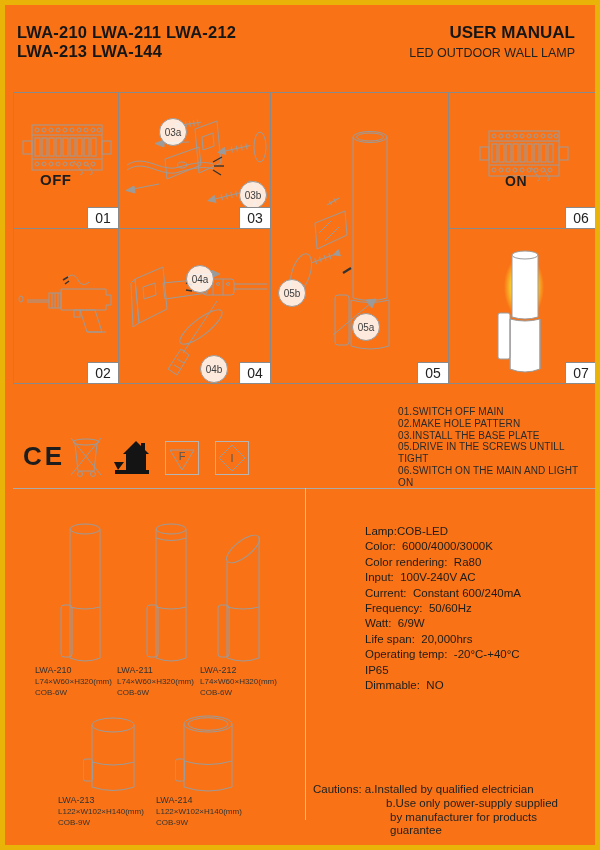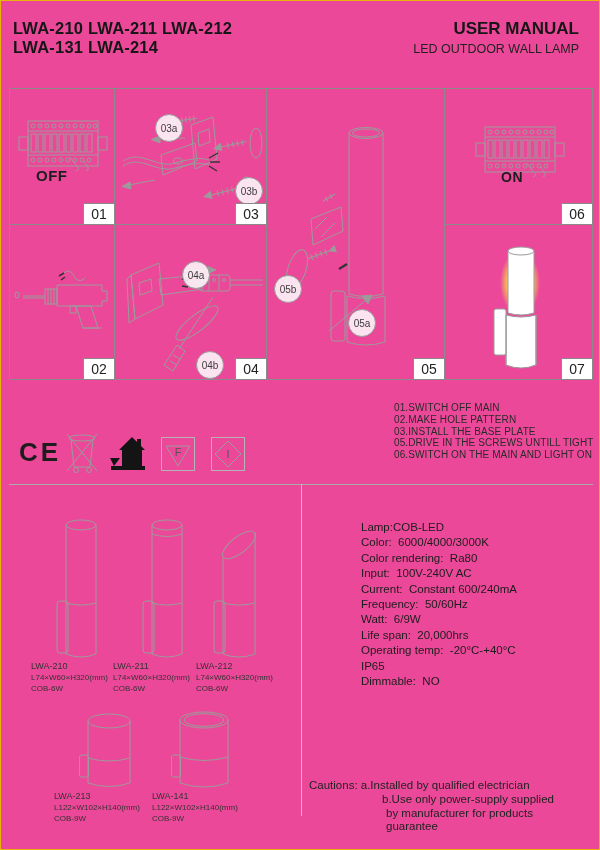--- a/index.html
+++ b/index.html
@@ -1,19 +1,19 @@
 <!DOCTYPE html>
 <html><head>
 <meta charset="utf-8">
 <style>
   html,body { margin:0; padding:0; background:#fff; }
   #page {
-    position:relative; width:600px; height:850px; background:#ec4899;
+    position:relative; width:600px; height:850px; background:#f97316;
     font-family:"Liberation Sans","DejaVu Sans",sans-serif; color:#1e1e1e;
-    border:1px solid #eab308; box-sizing:border-box; overflow:hidden;
+    border:5px solid #eab308; box-sizing:border-box; overflow:hidden;
   }
   .abs { position:absolute; }
 
   
   #models { left:12px; top:18px; font-size:16.5px; font-weight:bold; line-height:19px; color:#161616; letter-spacing:0.2px; }
   #title-block { right:20px; top:18px; text-align:right; }
   #title-block .title { font-size:17px; font-weight:bold; color:#161616; }
   #title-block .subtitle { font-size:12.5px; color:#222; margin-top:3px; }
 
   
@@ -66,21 +66,21 @@
   #cautions .c2 { margin-left:73px; }
   #cautions .c3 { margin-left:53px;padding-left:24px; }
 </style>
 </head>
 <body>
 
 <div id="page">
 
   <div class="abs" id="models">
     <div>LWA-210 LWA-211 LWA-212</div>
-    <div>LWA-131 LWA-214</div>
+    <div>LWA-213 LWA-144</div>
   </div>
   <div class="abs" id="title-block">
     <div class="title">USER MANUAL</div>
     <div class="subtitle">LED OUTDOOR WALL LAMP</div>
   </div>
 
   <div class="abs" id="steps-grid">
 
     <div class="cell" id="cell01">
       <svg class="draw abs" style="left:8px;top:28px" width="90" height="54" viewBox="0 0 90 54">
@@ -414,21 +414,21 @@
     <path d="M9,48 Q33,55 57,48"></path>
       <path d="M9,74 Q33,82 57,74"></path>
     <rect x="0.5" y="46" width="9" height="22" rx="2"></rect>
   </svg>
   <div class="prod-label" style="left:53px;top:790px">
     <div class="model">LWA-213</div>
     <div class="size">L122×W102×H140(mm)</div>
     <div class="lamp">COB-9W</div>
   </div>
   <div class="prod-label" style="left:151px;top:790px">
-    <div class="model">LWA-141</div>
+    <div class="model">LWA-214</div>
     <div class="size">L122×W102×H140(mm)</div>
     <div class="lamp">COB-9W</div>
   </div>
 
   <div class="abs" id="specs">
     <div class="spec-line">Lamp:COB-LED</div>
     <div class="spec-line">Color:  6000/4000/3000K</div>
     <div class="spec-line">Color rendering:  Ra80</div>
     <div class="spec-line">Input:  100V-240V AC</div>
     <div class="spec-line">Current:  Constant 600/240mA</div>

